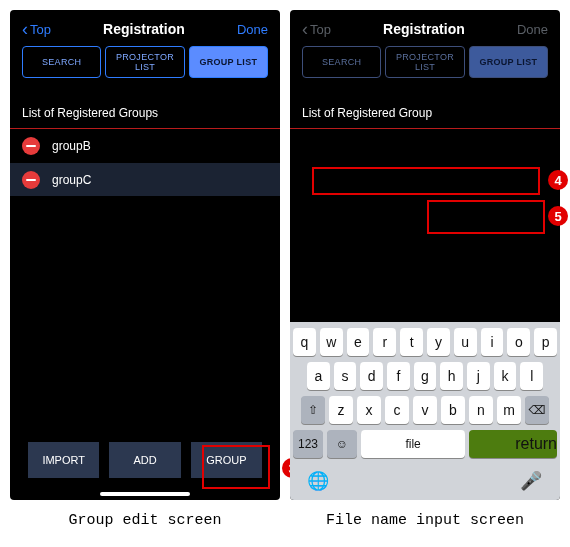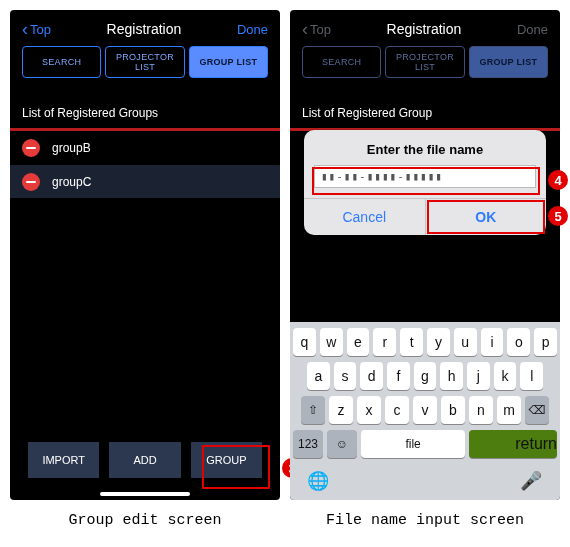--- a/index.html
+++ b/index.html
@@ -19,21 +19,21 @@
     display: flex; flex-direction: column;
     color: #fff;
     font-size: 12px;
   }
   .nav {
     display: flex; align-items: center; justify-content: space-between;
     padding: 10px 12px 4px;
   }
   .nav-back { color: #2f7cff; display: flex; align-items: center; font-size: 13px; }
   .nav-back .chev { font-size: 18px; line-height: 1; margin-right: 2px; }
-  .nav-title { font-size: 14px; font-weight: 400; }
+  .nav-title { font-size: 14px; font-weight: 700; }
   .nav-done { color: #2f7cff; font-size: 13px; }
   .dimmed .nav-back, .dimmed .nav-done { color: #5a5f66; }
   .seg {
     display: flex; gap: 4px; padding: 4px 12px 10px;
   }
   .seg button {
     flex: 1;
     background: transparent;
     border: 1px solid #2f7cff;
     color: #7fa8ff;
@@ -44,21 +44,21 @@
   }
   .seg button.active {
     background: #5b8cff;
     color: #0a1530;
     font-weight: 600;
   }
   .dimmed .seg button { border-color: #3d4e7a; color: #5a6f9c; }
   .dimmed .seg button.active { background: #3d5a9c; color: #0a1530; }
   .section-label {
     font-size: 12px; padding: 18px 12px 8px;
-    border-bottom: 3px solid #b91c1c;
+    border-bottom: 1px solid #b91c1c;
   }
   .list { flex: 1; }
   .row {
     display: flex; align-items: center;
     height: 34px;
     padding: 0 12px;
     background: #1b2333;
     border-bottom: 1px solid #000;
     font-size: 12px;
   }
@@ -215,30 +215,20 @@
           <div class="nav-title">Registration</div>
           <div class="nav-done">Done</div>
         </div>
         <div class="seg">
           <button>SEARCH</button>
           <button>PROJECTOR LIST</button>
           <button class="active">GROUP LIST</button>
         </div>
         <div class="section-label">List of Registered Group</div>
 
-        <div class="dialog-backdrop">
-          <div class="dialog-title">Enter the file name</div>
-          <div class="dialog-input-wrap">
-            <input class="dialog-input" value="▮▮-▮▮-▮▮▮▮-▮▮▮▮▮" style="">
-          </div>
-          <div class="dialog-buttons">
-            <button>Cancel</button>
-            <button class="ok">OK</button>
-          </div>
-        </div>
 
         <div class="keyboard">
           <div class="kb-row letters" id="kb-row1">
               <div class="key">q</div>
               <div class="key">w</div>
               <div class="key">e</div>
               <div class="key">r</div>
               <div class="key">t</div>
               <div class="key">y</div>
               <div class="key">u</div>

